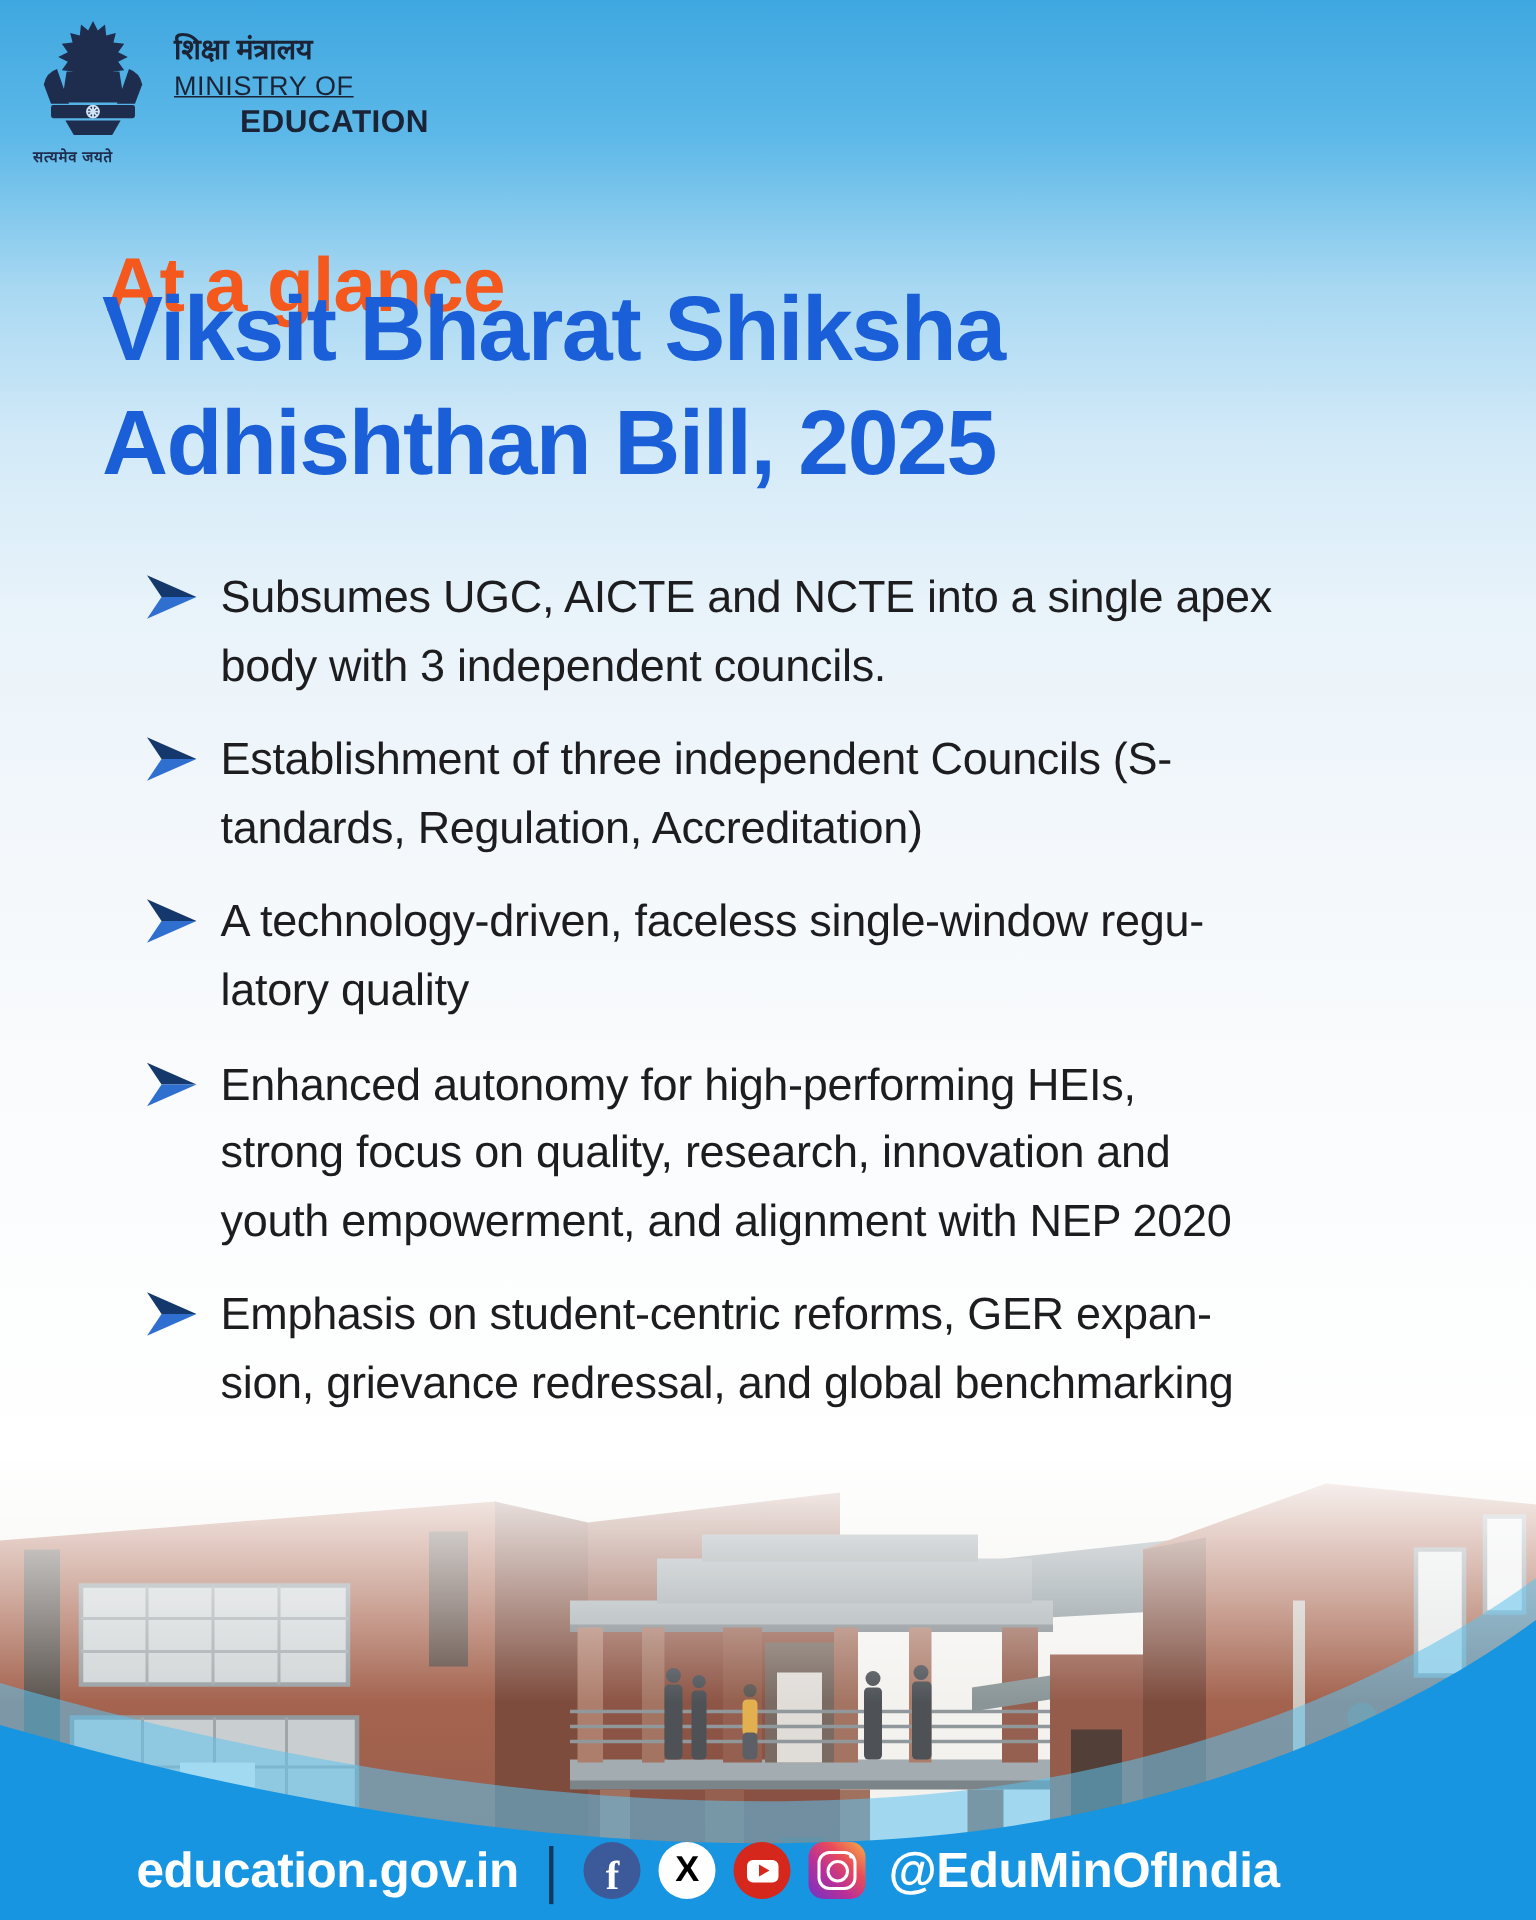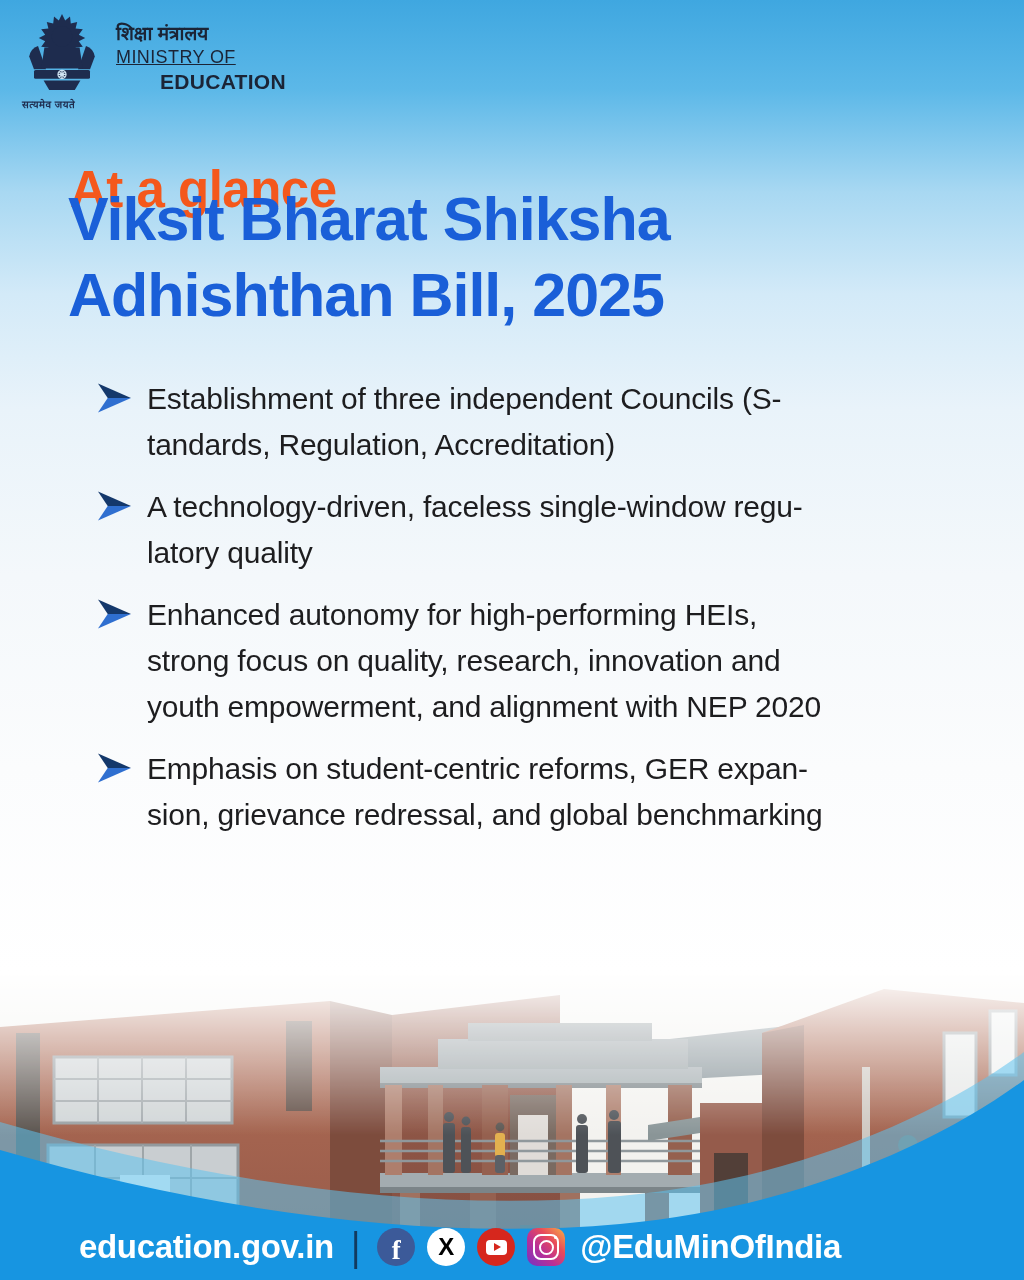--- a/index.html
+++ b/index.html
@@ -34,21 +34,21 @@
   .arrow-icon{flex:0 0 auto;margin-top:7px;}
   .btext{font-size:30px;color:#1d1d1f;line-height:1.52;white-space:pre-line;letter-spacing:-.2px;}
 
   
   .photo{position:absolute;left:0;top:975px;width:1024px;height:305px;}
   .photo svg{display:block;}
 
   
   .footer-wave{position:absolute;left:0;top:1050px;width:1024px;height:230px;}
   .footer-row{position:absolute;left:0;bottom:12px;width:920px;display:flex;
-              justify-content:center;align-items:center;gap:15px;z-index:5;}
+              justify-content:center;align-items:center;gap:15px;z-index:5;padding-left:12px;}
   .site,.handle{color:#ffffff;font-size:33px;font-weight:800;letter-spacing:-.3px;}
   .sep{color:#123a5e;font-size:36px;font-weight:300;margin:0 2px;transform:scaleY(1.15);}
   .social{display:flex;align-items:center;gap:12px;}
   .sicon{width:38px;height:38px;border-radius:50%;display:flex;align-items:center;
          justify-content:center;box-sizing:border-box;}
   .icon-fb{background:#3c5a99;color:#fff;font-weight:800;font-size:27px;
            font-family:"Liberation Serif",serif;padding-top:6px;}
   .icon-x{background:#ffffff;color:#000;font-weight:800;font-size:24px;}
   .icon-yt{background:#d6271d;}
   .yt-body{width:21px;height:15px;background:#fff;border-radius:4px;display:flex;
@@ -100,20 +100,30 @@
 Adhishthan Bill, 2025</h1>
 
   <ul class="bullets">
     <li class="bullet">
       <span class="arrow-icon">
         <svg width="33" height="30" viewBox="0 0 34 30">
           <polygon points="0,0 34,15 10,15" fill="#14386b"></polygon>
           <polygon points="10,15 34,15 0,30" fill="#2f6fd0"></polygon>
         </svg>
       </span>
+      <span class="btext">Subsumes UGC, AICTE and NCTE into a single apex
+body with 3 independent councils.</span>
+    </li>
+    <li class="bullet">
+      <span class="arrow-icon">
+        <svg width="33" height="30" viewBox="0 0 34 30">
+          <polygon points="0,0 34,15 10,15" fill="#14386b"></polygon>
+          <polygon points="10,15 34,15 0,30" fill="#2f6fd0"></polygon>
+        </svg>
+      </span>
       <span class="btext">Establishment of three independent Councils (S-
 tandards, Regulation, Accreditation)</span>
     </li>
     <li class="bullet">
       <span class="arrow-icon">
         <svg width="33" height="30" viewBox="0 0 34 30">
           <polygon points="0,0 34,15 10,15" fill="#14386b"></polygon>
           <polygon points="10,15 34,15 0,30" fill="#2f6fd0"></polygon>
         </svg>
       </span>

